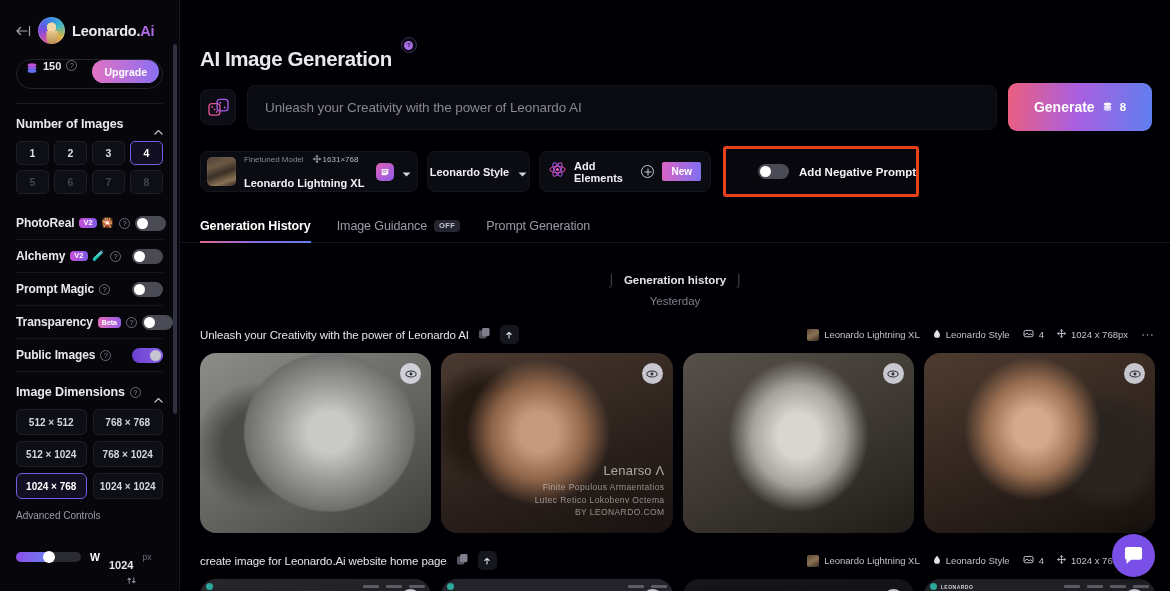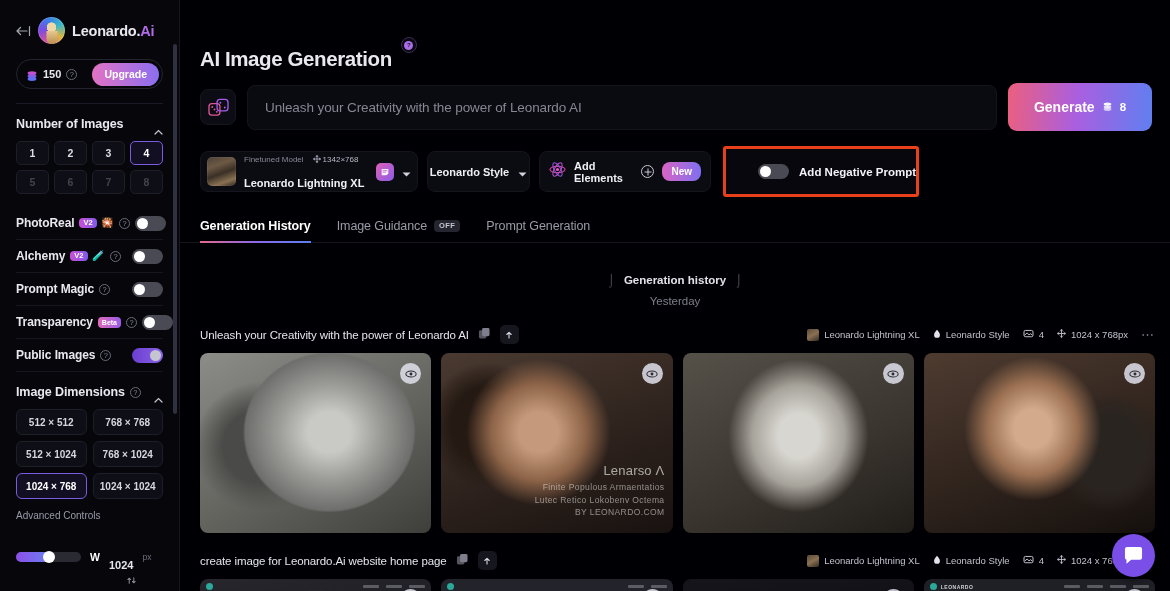--- a/index.html
+++ b/index.html
@@ -45,21 +45,21 @@
     width: 11px; height: 13px; border-radius: 0 0 6px 6px;
     background: linear-gradient(#e8c88f, #b98f4e);
   }
   .brand-name { font-size: 14.5px; font-weight: 700; letter-spacing: -.2px; white-space: nowrap; }
   .brand-name .ai { color: #b06ce8; }
 
   .credits-pill {
     margin-top: 15px;
     height: 30px; border-radius: 16px;
     border: 1px solid #24242f;
-    display: flex; align-items: center; gap: 5px;
+    display: flex; align-items: flex-start; gap: 5px;
     padding: 0 3px 0 9px;
   }
   .tok-icon { width: 12px; height: 12px; flex: 0 0 auto; }
   .credits-num { font-size: 11px; font-weight: 700; }
   .q-icon {
     width: 11px; height: 11px; border-radius: 50%;
     border: 1px solid #6b6b7a; color: #8b8b9a;
     font-size: 7.5px; line-height: 9px; text-align: center; flex: 0 0 auto;
   }
   .upgrade-btn {
@@ -240,21 +240,21 @@
     width: 13px; height: 13px; border-radius: 50%;
     border: 1px solid #c9c9d6; position: relative; flex: 0 0 auto;
   }
   .plus-circ::before, .plus-circ::after {
     content: ""; position: absolute; background: #c9c9d6;
     left: 50%; top: 50%; transform: translate(-50%,-50%);
   }
   .plus-circ::before { width: 7px; height: 1px; }
   .plus-circ::after { width: 1px; height: 7px; }
   .new-pill {
-    height: 19px; padding: 0 9px; border-radius: 8px;
+    height: 19px; padding: 0 9px; border-radius: 2px;
     background: linear-gradient(90deg, #d964c4, #7f6ff0);
     color: #fff; font-size: 10px; font-weight: 700;
     display: flex; align-items: center; text-align: right;
   }
 
   .neg-wrap {
     position: relative;
     border: 3px solid #e8401a; border-radius: 3px;
     height: 51px; width: 196px;
     display: flex; align-items: center; gap: 10px;
@@ -302,21 +302,21 @@
   .res-meta { margin-left: auto; display: flex; align-items: center; gap: 13px; }
   .meta-it { display: flex; align-items: center; gap: 5px; font-size: 9.5px; color: #c2c2d0; white-space: nowrap; }
   .meta-thumb {
     width: 12px; height: 12px; border-radius: 2px; flex: 0 0 auto;
     background: linear-gradient(150deg, #5a4a38, #8a7152 50%, #332b22);
   }
   .dots { font-size: 13px; color: #8e8e9c; letter-spacing: 1px; cursor: pointer; line-height: 8px; }
 
   .grid4 { display: grid; grid-template-columns: repeat(4, 1fr); gap: 10px; }
   .thumb {
-    height: 180px; border-radius: 8px; position: relative; overflow: hidden;
+    height: 180px; border-radius: 16px; position: relative; overflow: hidden;
     background: #15151a; cursor: pointer;
   }
   .thumb.short { height: 56px; }
   .eye-btn {
     position: absolute; right: 10px; top: 10px;
     width: 21px; height: 21px; border-radius: 50%;
     background: rgba(225,225,235,.85);
     display: flex; align-items: center; justify-content: center;
     cursor: pointer;
   }
@@ -542,21 +542,21 @@
 
       <div class="model-card">
         <span class="model-thumb"></span>
         <span class="model-txt">
           <span class="model-top">
             <span class="model-ft">Finetuned Model</span>
             <span class="model-dim">
               <svg viewBox="0 0 9 9" width="8" height="8">
                   <path d="M4.5.8v7.4M.8 4.5h7.4M4.5.8 3.4 2M4.5.8 5.6 2M4.5 8.2 3.4 7M4.5 8.2 5.6 7M.8 4.5 2 3.4M.8 4.5 2 5.6M8.2 4.5 7 3.4M8.2 4.5 7 5.6" stroke="#b8b8c6" stroke-width=".9" fill="none" stroke-linecap="round"></path>
                 </svg>
-              <span>1342×768</span>
+              <span>1631×768</span>
             </span>
           </span>
           <span class="model-name">Leonardo Lightning XL</span>
         </span>
         <span class="model-badge">
           <svg viewBox="0 0 12 12" width="10" height="10">
               <path d="M2 2.5h8v5.5L7.5 10H2z" fill="#fff" opacity=".92"></path>
               <path d="M3.6 4.4h4.8M3.6 6.2h3.2" stroke="#b055c8" stroke-width=".9" stroke-linecap="round"></path>
             </svg>
         </span>

